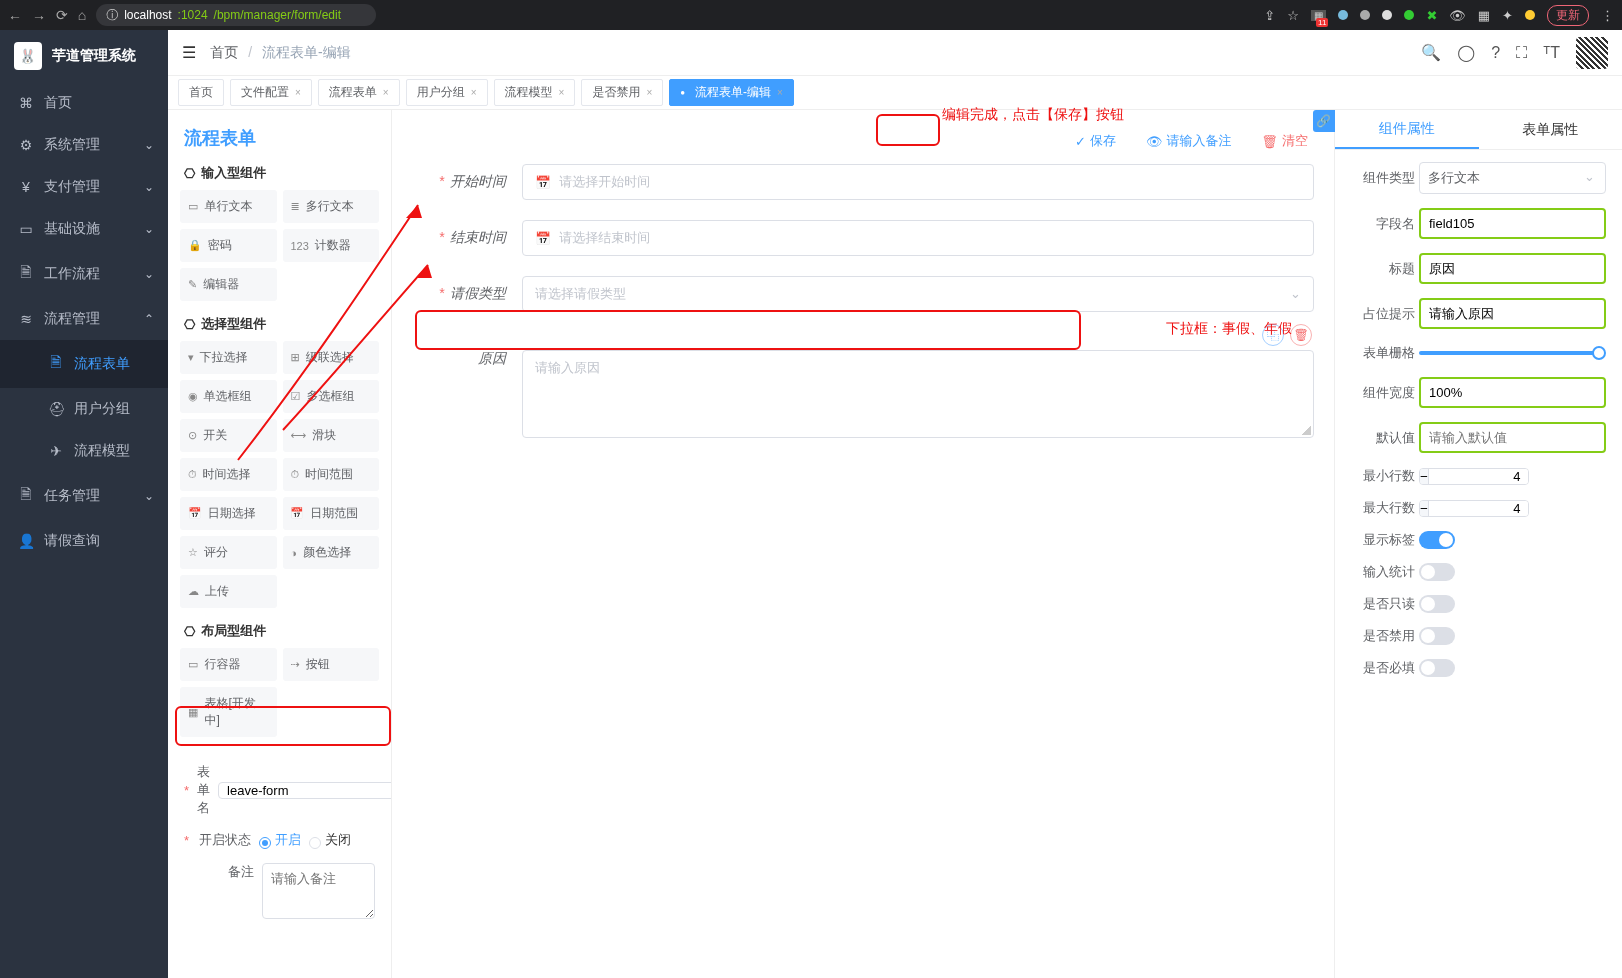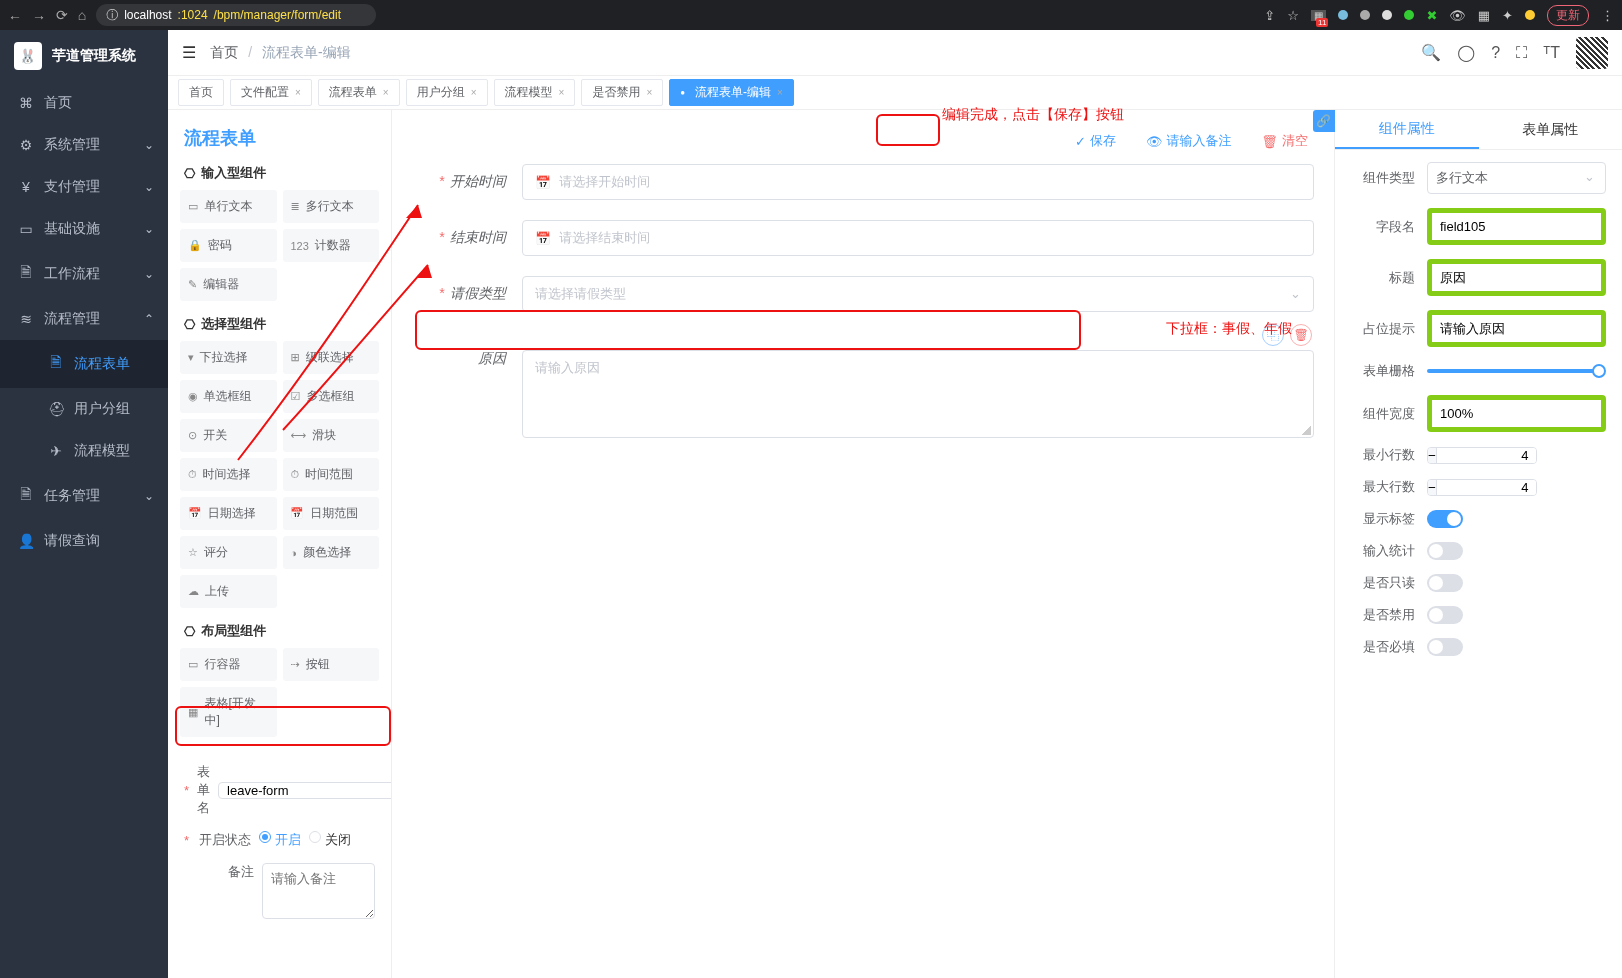--- a/index.html
+++ b/index.html
@@ -1,21 +1,21 @@
 <!DOCTYPE html>
 <html><head>
 <meta charset="utf-8">
 <style>
 * { box-sizing: border-box; margin: 0; padding: 0; }
 body { font-family: -apple-system, "Helvetica Neue", Arial, sans-serif; font-size: 13px; color: #333; background: #fff; overflow: hidden; }
 .browser-bar { height: 30px; background: #202124; display: flex; align-items: center; padding: 0 8px; gap: 10px; color: #ccc; }
 .browser-bar .nav-btn { font-size: 14px; cursor: pointer; color: #aaa; }
 .browser-bar .url-box { flex: 0 1 280px; background: #35363a; border-radius: 14px; height: 22px; display: flex; align-items: center; padding: 0 10px; font-size: 12px; gap: 6px; }
 .browser-bar .url-box .host { color: #fff; }
-.browser-bar .url-box .path { color: #fde047; }
+.browser-bar .url-box .path { color: #84cc16; }
 .browser-bar .right-icons { margin-left: auto; display: flex; align-items: center; gap: 12px; font-size: 13px; }
 .browser-bar .dot { width: 10px; height: 10px; border-radius: 50%; display: inline-block; }
 .browser-bar .update-btn { border: 1px solid #e67; color: #e67; border-radius: 10px; padding: 1px 8px; font-size: 12px; }
 .browser-bar .badge11 { position: relative; background: #555; padding: 0 3px; font-size: 10px; }
 .browser-bar .badge11::after { content:"11"; position:absolute; bottom:-6px; right:-2px; background:#e33; color:#fff; font-size:8px; padding:0 2px; border-radius:2px;}
 
 .app { display: flex; height: calc(100vh - 30px); }
 .sidebar { width: 168px; background: #2b3340; color: #b7bdc9; display: flex; flex-direction: column; font-size: 14px; flex-shrink: 0; }
 .sidebar .brand { display: flex; align-items: center; gap: 10px; padding: 12px 14px; color: #fff; font-weight: 600; }
 .sidebar .brand .logo { width: 28px; height: 28px; background: #fff; border-radius: 4px; display:flex; align-items:center; justify-content:center;}
@@ -51,21 +51,21 @@
 .group-head { display: flex; align-items: center; gap: 6px; font-weight: 600; color: #333; margin: 14px 4px 8px; }
 .comp-grid { display: grid; grid-template-columns: 1fr 1fr; gap: 6px; }
 .comp-item { background: #f6f7f9; border-radius: 3px; padding: 8px 8px; font-size: 12px; color: #606266; display: flex; align-items: center; gap: 6px; cursor: grab; }
 .comp-item .ci-icon { font-size: 11px; color: #888; }
 .form-meta { margin-top: 18px; padding: 8px 4px; }
 .meta-row { display: flex; align-items: center; gap: 8px; margin-bottom: 14px; font-size: 13px; }
 .meta-row .req { color: #f56c6c; }
 .meta-row .lbl { width: 54px; text-align: right; color: #606266; }
 .meta-row input[type=text] { flex: 1; border: 1px solid #dcdfe6; border-radius: 4px; padding: 0 8px; font-size: 13px; }
 .meta-row textarea { flex: 1; border: 1px solid #dcdfe6; border-radius: 4px; padding: 6px 8px; font-size: 13px; resize: vertical; height: 56px;}
-.radio { display: flex; align-items: flex-start; gap: 4px; }
+.radio { display: flex; align-items: flex-end; gap: 4px; }
 .radio .dot { width: 12px; height: 12px; border-radius: 50%; border: 1px solid #dcdfe6; display: inline-block; position: relative; }
 .radio.active .dot { border-color: #409eff; }
 .radio.active .dot::after { content: ""; position: absolute; inset: 2px; background: #409eff; border-radius: 50%; }
 .radio.active span { color: #409eff; }
 
 .canvas { flex: 1; padding: 18px 20px; overflow-y: auto; background: #fff; position: relative; }
 .canvas-head { display:flex; align-items:center; margin-bottom:10px;}
 .canvas-head .action-bar { margin-left:auto; display:flex; gap:18px; align-items:center;}
 .form-row { display: flex; align-items: center; margin-bottom: 20px; }
 .form-row .flabel { width: 94px; text-align: right; color: #606266; font-size: 14px; font-style: italic; }
@@ -80,24 +80,24 @@
 .tool-chip { width: 22px; height: 22px; border: 1px solid #bcd; border-radius: 50%; display: flex; align-items: center; justify-content: center; font-size: 12px; cursor: pointer; }
 .tool-chip.copy { color: #409eff; border-color: #a4cfff;}
 .tool-chip.del { color: #f56c6c; border-color: #f9b2b2;}
 
 .right-panel { width: 288px; border-left: 1px solid #eee; display: flex; flex-direction: column; font-size: 13px; flex-shrink:0; }
 .rp-tabs { display: flex; height: 40px; border-bottom: 1px solid #eee; }
 .rp-tab { flex: 1; display: flex; align-items: center; justify-content: center; cursor: pointer; font-size: 14px; }
 .rp-tab.active { color: #409eff; border-bottom: 2px solid #409eff; }
 .rp-link-badge { position: absolute; left: -22px; width: 22px; height: 22px; background: #409eff; color: #fff; display:flex; align-items:center; justify-content:center; border-radius: 3px 0 0 3px; font-size: 12px;}
 .rp-body { flex: 1; overflow-y: auto; padding: 12px 16px 30px; position: relative; }
-.prop-row { display: flex; align-items: center; margin-bottom: 14px; gap: 12px; }
+.prop-row { display: flex; align-items: center; margin-bottom: 14px; gap: 4px; }
 .prop-row .plabel { width: 64px; text-align: right; color: #606266; }
 .prop-row .pctrl { flex: 1; }
-.p-input { width: 100%; border: 5px solid #84cc16; border-radius: 4px; padding: 6px 8px; font-size: 13px; }
+.p-input { width: 100%; border: 2px solid #84cc16; border-radius: 4px; padding: 6px 8px; font-size: 13px; }
 .p-input.placeholder { color: #c0c4cc; }
 .p-select { width: 100%; border: 1px solid #dcdfe6; border-radius: 4px; padding: 6px 8px; font-size: 13px; position: relative; color: #606266;}
 .p-select::after { content: "⌄"; position: absolute; right: 10px; color: #c0c4cc; }
 .slider-track { position: relative; height: 4px; background: #409eff; border-radius: 2px; margin: 8px 6px 8px 0;}
 .slider-thumb { position: absolute; right: -6px; top: -5px; width: 14px; height: 14px; border: 2px solid #409eff; background: #fff; border-radius: 50%; }
 .num-stepper { display: flex; border: 1px solid #dcdfe6; border-radius: 4px; overflow: hidden; width: 110px;}
 .num-stepper button { width: 28px; border: none; background: #f5f7fa; cursor: pointer; }
 .num-stepper input { flex: 1; border: none; text-align: center; font-size: 13px; border-left: 1px solid #dcdfe6; border-right: 1px solid #dcdfe6;}
 .input-addon { display: flex; }
 .input-addon .p-input { border-radius: 4px 0 0 4px; border-right: none;}
@@ -468,20 +468,24 @@
                 <div class="slider-track">
                   <span class="slider-thumb"></span>
                 </div>
               </div>
             </div>
           <div class="prop-row">
               <span class="plabel">组件宽度</span>
               <div class="pctrl"><input class="p-input" value="100%" style=""></div>
             </div>
           <div class="prop-row">
+              <span class="plabel">默认值</span>
+              <div class="pctrl"><input class="p-input placeholder" placeholder="请输入默认值" style=""></div>
+            </div>
+          <div class="prop-row">
               <span class="plabel">最小行数</span>
               <div class="pctrl">
                 <div class="num-stepper">
                   <button>−</button>
                   <input value="4" style="">
                 </div>
               </div>
             </div>
           <div class="prop-row">
               <span class="plabel">最大行数</span>

